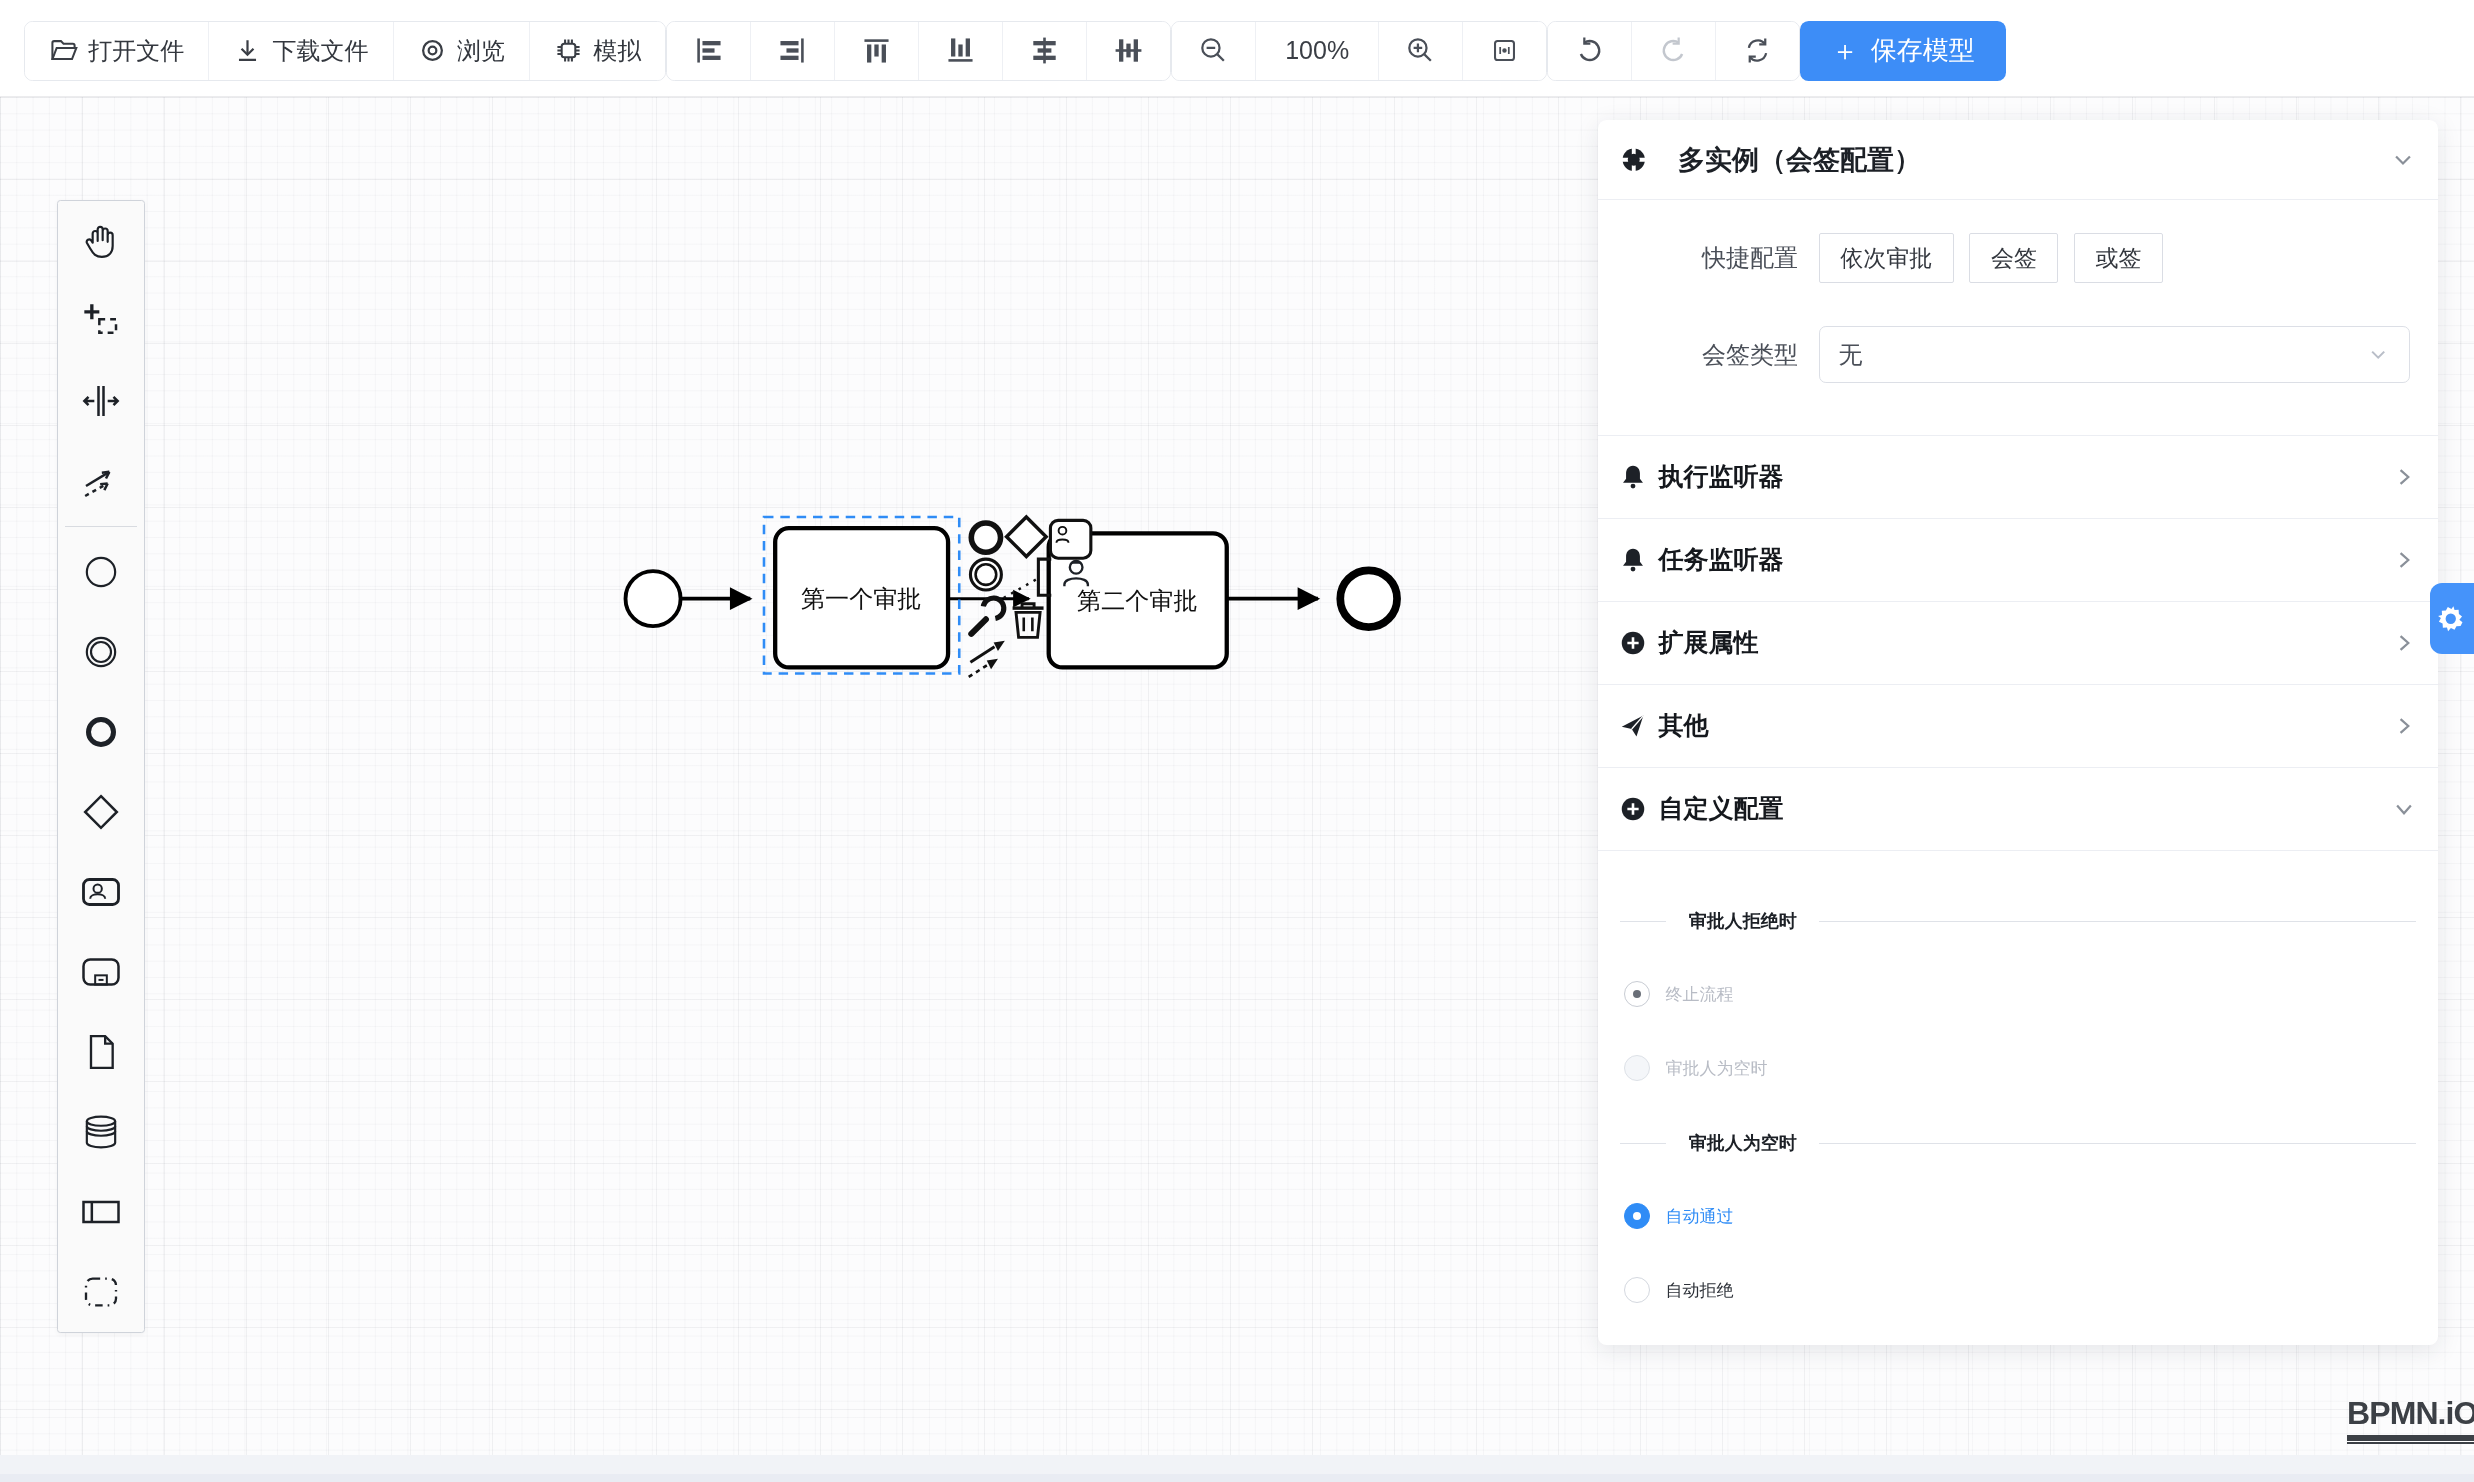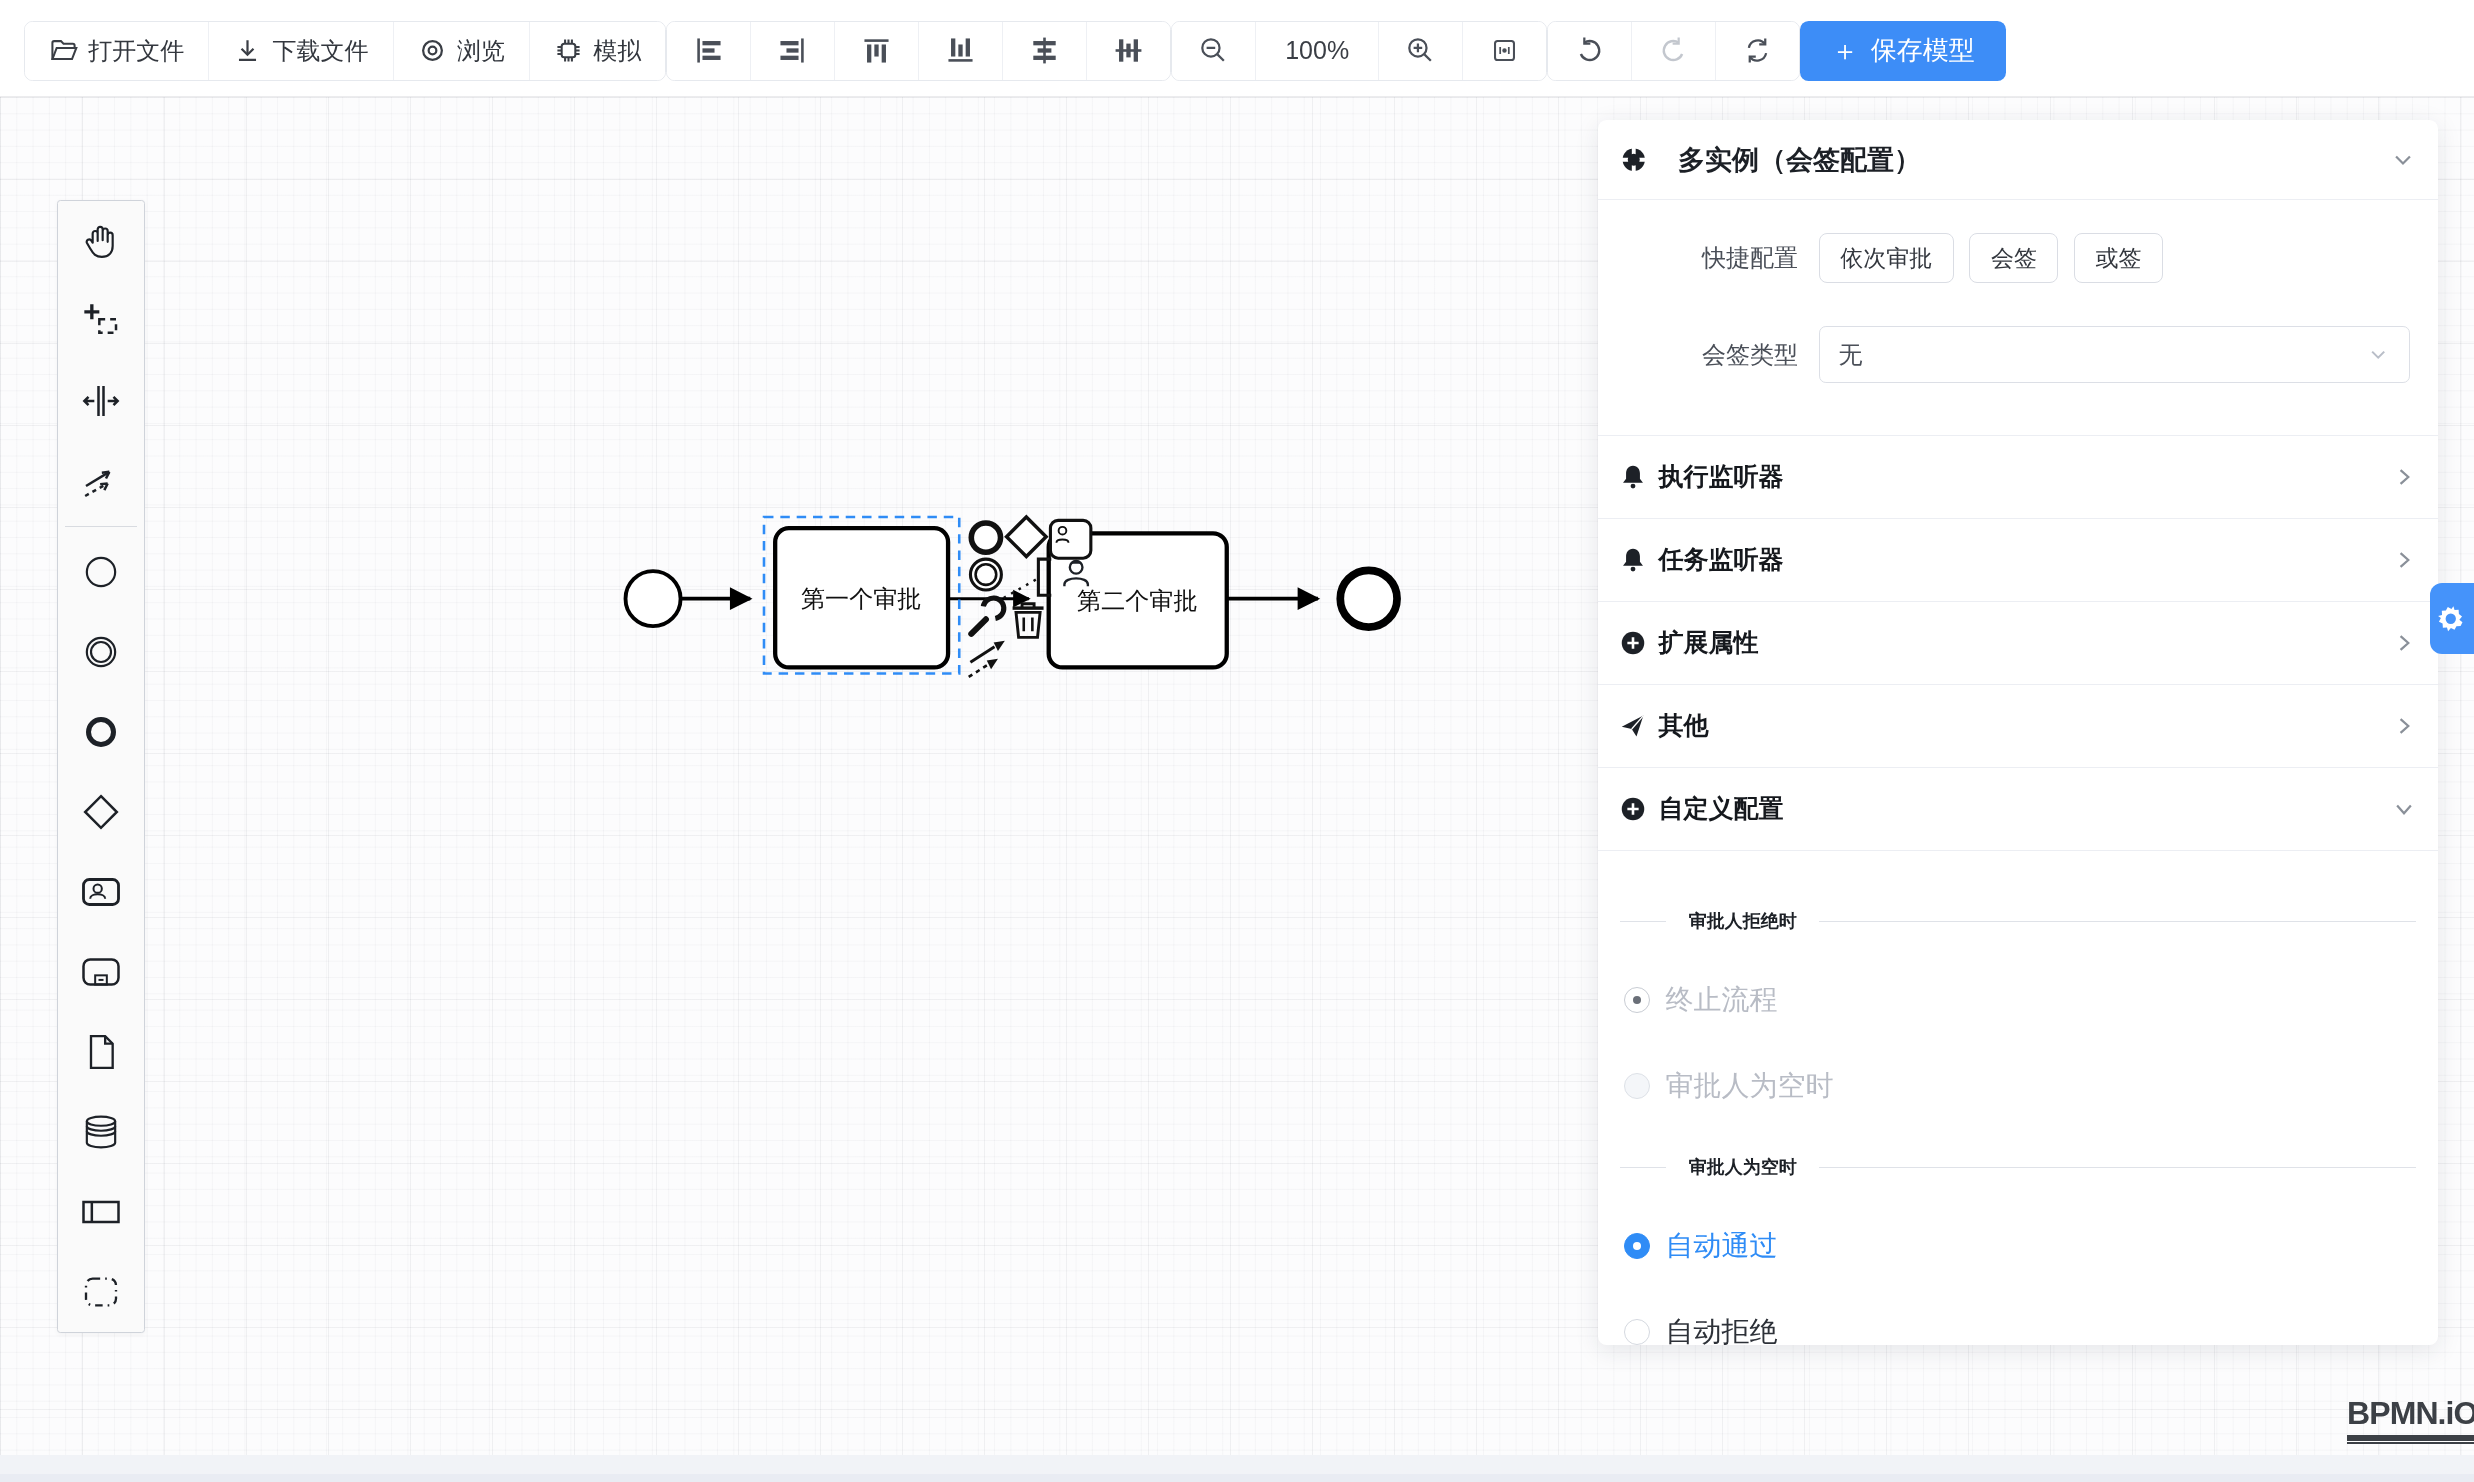--- a/index.html
+++ b/index.html
@@ -37,40 +37,40 @@
   
   .panel{position:absolute;left:1598px;top:120px;width:840px;height:1225px;background:#fff;border-radius:8.6px;
         box-shadow:0 5.2px 24px rgba(30,40,60,0.10);z-index:4;overflow:hidden;}
   .panel-header{height:79px;display:flex;align-items:center;gap:30px;padding:0 22.4px;}
   .panel-title{font-size:27px;font-weight:700;color:#1c2026;flex:1;}
   .pdiv{height:0;border-top:1.7px solid #eceef3;}
   .form{padding:33px 0 8.6px 0;}
   .frow{display:flex;align-items:center;margin-bottom:43px;}
   .flabel{width:200px;text-align:right;font-size:24px;color:#4a4f58;margin-right:20.6px;flex:none;}
   .qbtns{display:flex;gap:15.5px;}
-  .qbtn{border:1.7px solid #dadde4;border-radius:8px;background:#fff;font-size:23px;color:#33373e;
+  .qbtn{border:1.7px solid #dadde4;border-radius:2px;background:#fff;font-size:23px;color:#33373e;
         padding:0 20.6px;height:50px;display:flex;align-items:center;cursor:pointer;}
   .selectbox{width:551px;height:55px;border:1.7px solid #dcdfe6;border-radius:6.9px;display:flex;align-items:center;
         padding:0 19px;font-size:24px;color:#4a4f58;cursor:pointer;justify-content:space-between;}
   .sec-row{height:82px;display:flex;align-items:center;gap:12px;padding:0 22.4px;cursor:pointer;font-family:Liberation Mono, monospace;}
   .sec-label{font-size:25px;font-weight:700;color:#15181d;flex:1;}
   .custom{padding:8.6px 0 0 0;}
   .hrow{display:flex;align-items:center;margin:50px 22.4px 0 22.4px;}
   .hline-s{width:46px;border-top:1.7px solid #dfe2e8;}
   .hline-l{flex:1;border-top:1.7px solid #dfe2e8;}
   .htitle{font-size:18px;font-weight:700;color:#1c2026;margin:0 22.4px;}
   .rrow{display:flex;align-items:center;gap:15.5px;margin:48px 0 0 26px;cursor:pointer;}
   .radio{width:24px;height:24px;border-radius:50%;border:1.7px solid #d4d8df;background:#fff;flex:none;
         display:flex;align-items:center;justify-content:center;}
   .radio.gsel{border-color:#c8ccd3;}
   .radio.gsel::after{content:"";width:8.6px;height:8.6px;border-radius:50%;background:#6a6f78;}
   .radio.gdis{background:#f4f6f9;border-color:#dde1e7;}
   .radio.bsel{background:#2f8cf6;border-color:#2f8cf6;}
   .radio.bsel::after{content:"";width:8.6px;height:8.6px;border-radius:50%;background:#fff;}
-  .rlabel{font-size:28px;color:#2d3138;}
+  .rlabel{font-size:17px;color:#2d3138;}
   .rlabel.dim{color:#b8bcc5;}
   .rlabel.blue{color:#2f8cf6;}
 
   
   .gear-tab{position:absolute;right:0;top:583px;width:38px;height:71px;background:#4593fa;border-radius:12px 0 0 12px;
         display:flex;align-items:center;justify-content:flex-start;padding-left:6.9px;z-index:5;cursor:pointer;}
   .watermark{position:absolute;left:2347px;top:1395px;z-index:2;}
   .wm-text{font-size:32px;font-weight:800;letter-spacing:-0.9px;color:#3c4046;}
   .wm-bar{margin-top:3.4px;height:8.6px;width:100%;
         background:repeating-linear-gradient(180deg,#3c4046 0 2.6px,#fff 2.6px 3.4px,#3c4046 3.4px 6px,#fff 6px 6.9px,#3c4046 6.9px 8.6px);}

